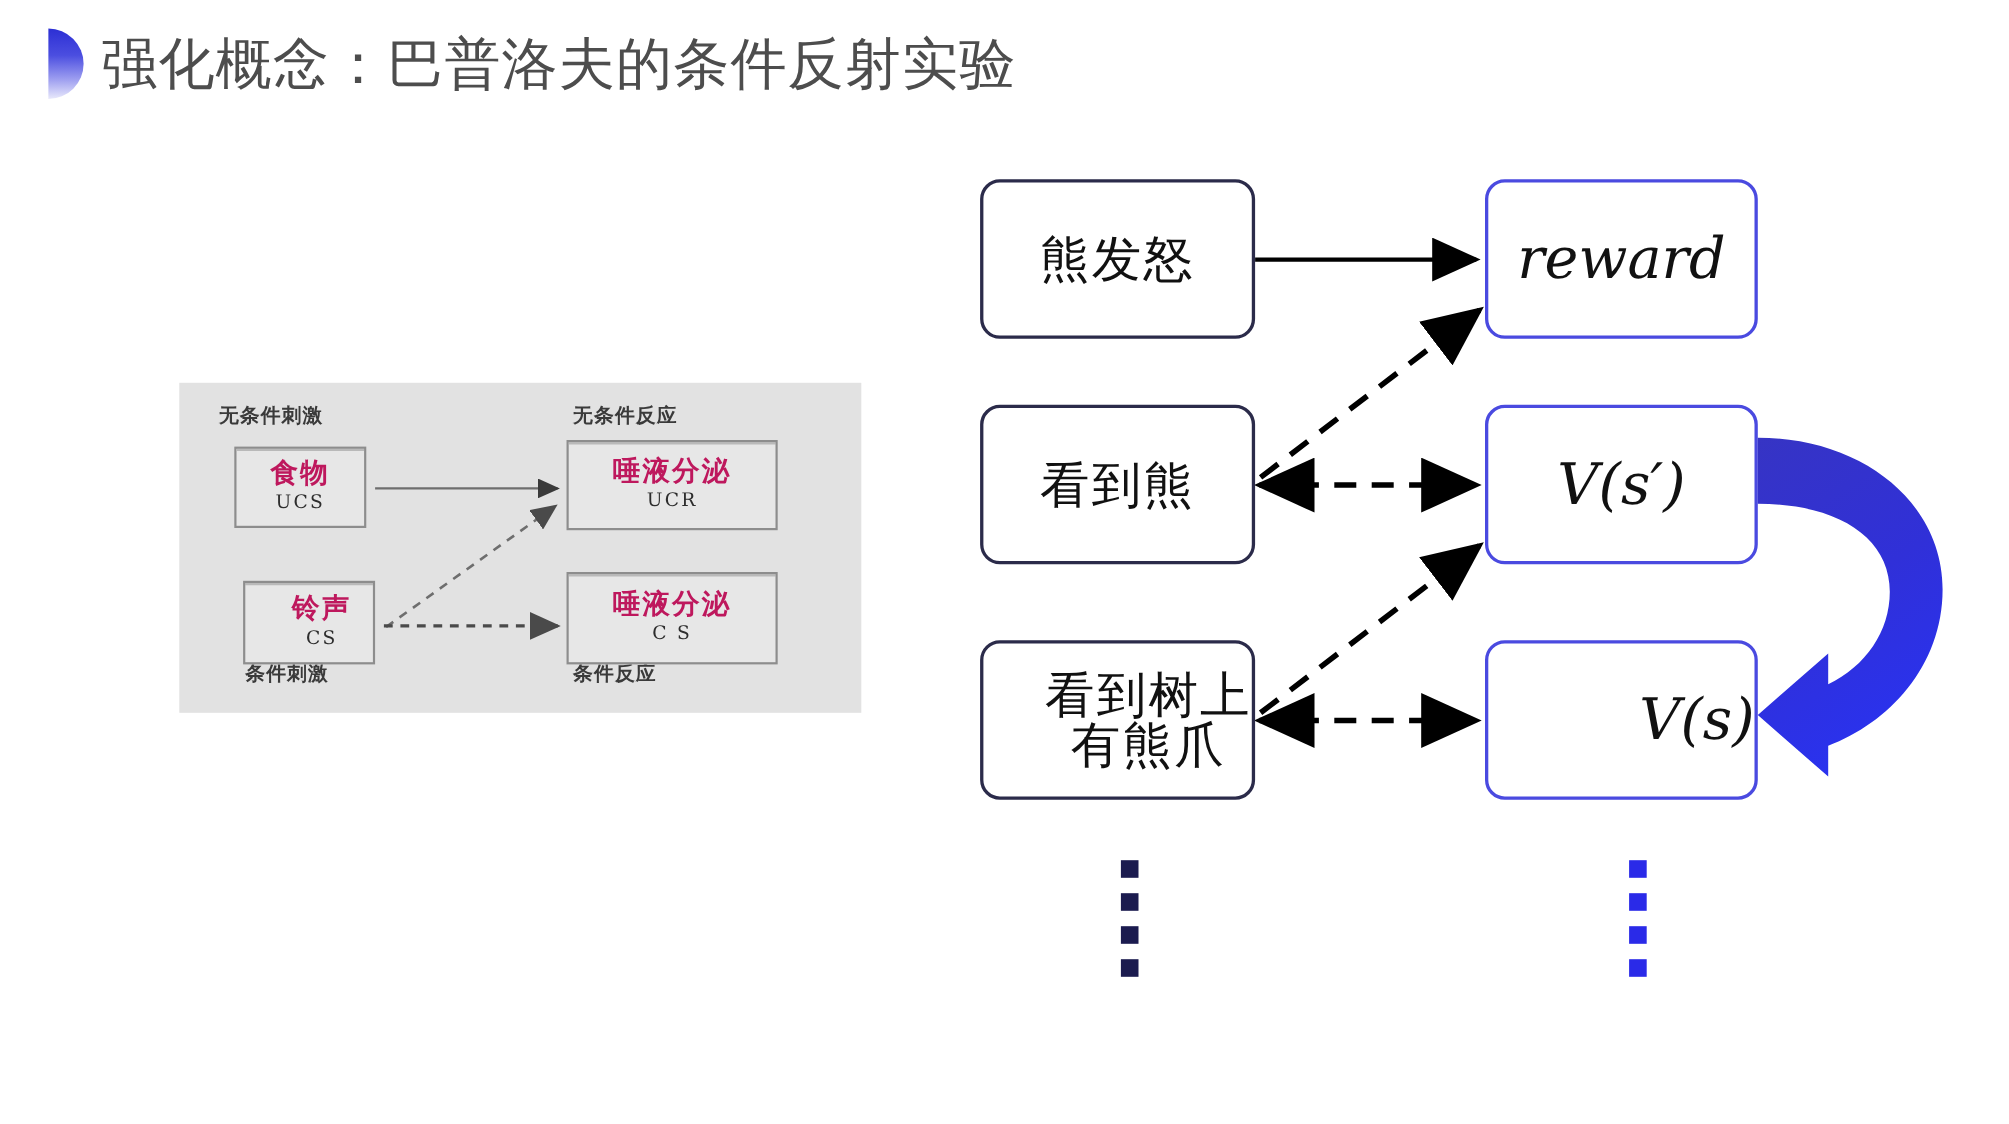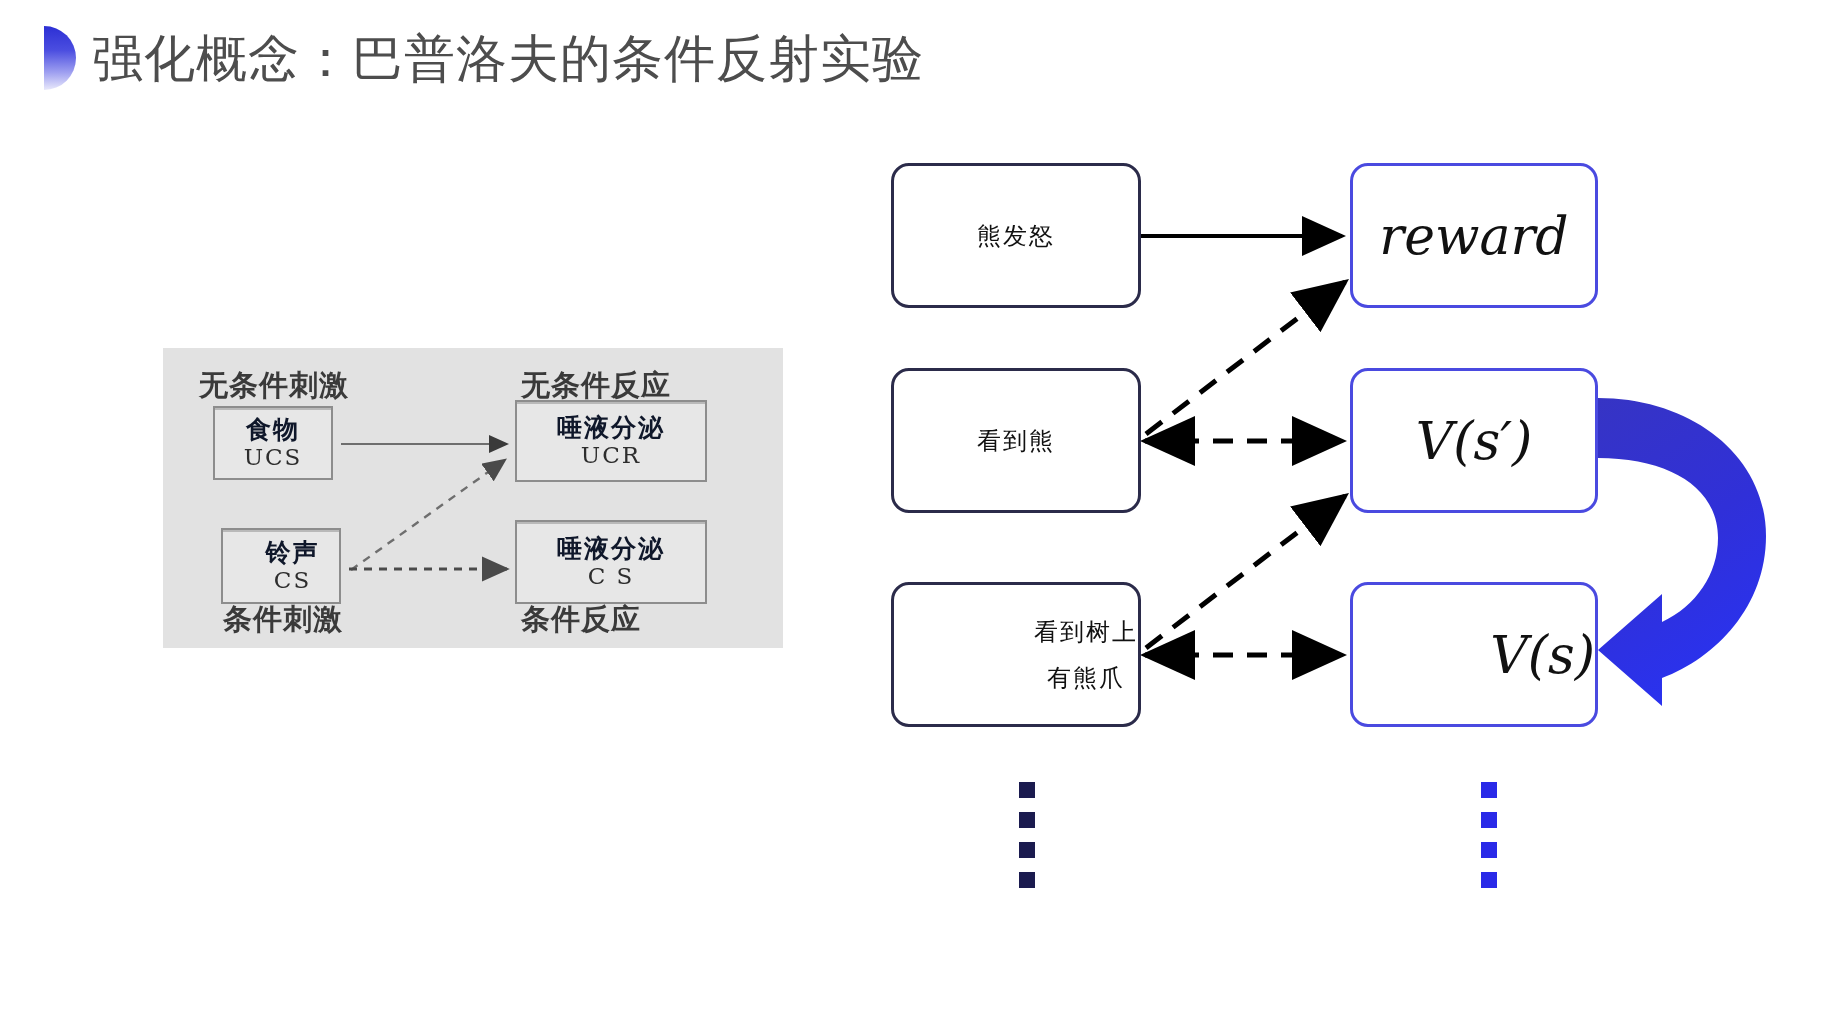--- a/index.html
+++ b/index.html
@@ -35,46 +35,46 @@
   }
 
   
   .pavlov{
     position:absolute;
     left:163px;top:348px;width:620px;height:300px;
     background:#e2e2e2;
   }
   .pv-label{
     position:absolute;
-    font-size:29px;color:#3a3a3a;font-weight:bold;
+    font-size:18px;color:#3a3a3a;font-weight:bold;
     white-space:nowrap;
     font-family:"DejaVu Sans","Liberation Sans",sans-serif;
     letter-spacing:1px;
   }
   .pv-l-tl{left:36px;top:18px;}
   .pv-l-tr{left:358px;top:18px;}
   .pv-l-bl{left:60px;top:252px;}
   .pv-l-br{left:358px;top:252px;}
 
   .pv-box{
     position:absolute;
     border:2px solid #8d8d8d;
     background:#e7e7e7;
     box-shadow:inset 0 2px 0 #b9b9b9;
     display:flex;flex-direction:column;
     align-items:center;justify-content:center;
     box-sizing:border-box;
   }
   .pv-cn{
-    font-size:25px;font-weight:bold;color:#0f172a;
+    font-size:25px;font-weight:bold;color:#be185d;
     line-height:28px;letter-spacing:2px;
     font-family:"DejaVu Sans","Liberation Sans",sans-serif;
   }
   .pv-en{
-    font-size:23px;color:#2d2d2d;line-height:27px;letter-spacing:2px;
+    font-size:17px;color:#2d2d2d;line-height:27px;letter-spacing:2px;
     font-family:"DejaVu Serif","Liberation Serif",serif;
   }
   .pv-b1{left:50px;top:58px;width:120px;height:74px;}
   .pv-b2{left:352px;top:52px;width:192px;height:82px;}
   .pv-b3{left:58px;top:180px;width:120px;height:76px;padding-left:23px;}
   .pv-b4{left:352px;top:172px;width:192px;height:84px;}
 
   .pv-svg{position:absolute;left:0;top:0;width:620px;height:300px;}
 
   
@@ -83,21 +83,21 @@
     position:absolute;
     background:#ffffff;
     border-radius:18px;
     display:flex;align-items:center;justify-content:center;
     box-sizing:border-box;
     text-align:center;
   }
   .node-dark{border:3px solid #2b2b4a;}
   .node-blue{border:3px solid #4a4ae0;}
   .node-cn{
-    font-size:24px;color:#111111;line-height:46px;letter-spacing:2px;
+    font-size:45px;color:#111111;line-height:46px;letter-spacing:2px;
     font-family:"DejaVu Sans","Liberation Sans",sans-serif;
   }
   .node-math{
     font-size:52px;color:#111111;font-style:italic;
     font-family:"DejaVu Serif","Liberation Serif",serif;
   }
 
   #n-bear-angry{left:891px;top:163px;width:250px;height:145px;}
   #n-see-bear  {left:891px;top:368px;width:250px;height:145px;}
   #n-see-claw  {left:891px;top:582px;width:250px;height:145px;justify-content:flex-end;}

